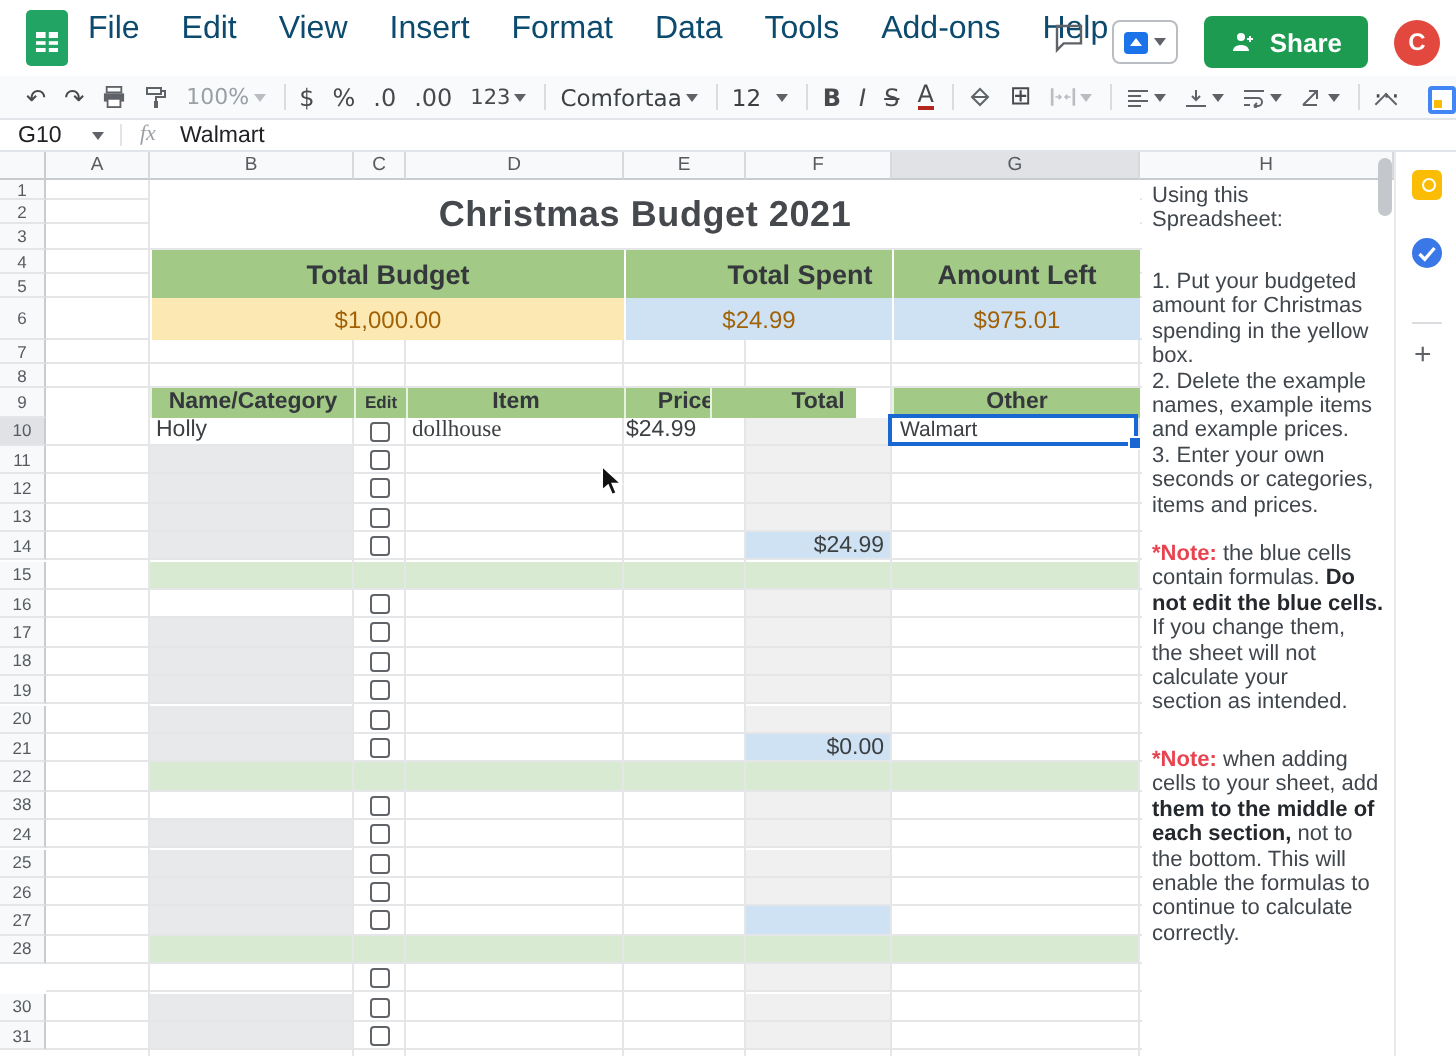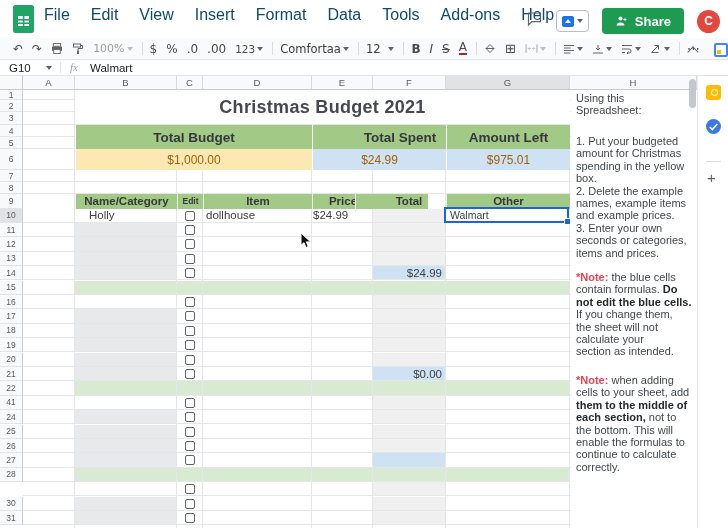--- a/index.html
+++ b/index.html
@@ -276,21 +276,21 @@
         <div class="rowhdr" style="top: 161.7px; height: 14.4px;">13</div>
         <div class="rowhdr" style="top: 176.1px; height: 14.4px;">14</div>
         <div class="rowhdr" style="top: 190.5px; height: 14.4px;">15</div>
         <div class="rowhdr" style="top: 204.9px; height: 14.4px;">16</div>
         <div class="rowhdr" style="top: 219.3px; height: 14.4px;">17</div>
         <div class="rowhdr" style="top: 233.7px; height: 14.4px;">18</div>
         <div class="rowhdr" style="top: 248.1px; height: 14.4px;">19</div>
         <div class="rowhdr" style="top: 262.5px; height: 14.4px;">20</div>
         <div class="rowhdr" style="top: 276.9px; height: 14.4px;">21</div>
         <div class="rowhdr" style="top: 291.3px; height: 14.4px;">22</div>
-        <div class="rowhdr" style="top: 305.7px; height: 14.4px;">41</div>
+        <div class="rowhdr" style="top: 305.7px; height: 14.4px;">38</div>
         <div class="rowhdr" style="top: 320.1px; height: 14.4px;">24</div>
         <div class="rowhdr" style="top: 334.5px; height: 14.4px;">25</div>
         <div class="rowhdr" style="top: 348.9px; height: 14.4px;">26</div>
         <div class="rowhdr" style="top: 363.3px; height: 14.4px;">27</div>
         <div class="rowhdr" style="top: 377.7px; height: 14.4px;">28</div>
         <div class="rowhdr" style="top: 408px; height: 14.4px;">29</div>
         <div class="rowhdr" style="top: 406.5px; height: 14.4px;">30</div>
         <div class="rowhdr" style="top: 420.9px; height: 14.4px;">31</div>
       </div>
     <div id="grid">
@@ -365,22 +365,22 @@
               <div class="nline"><span class="">the bottom. This will</span></div>
               <div class="nline"><span class="">enable the formulas to</span></div>
               <div class="nline"><span class="">continue to calculate</span></div>
               <div class="nline"><span class="">correctly.</span></div>
             </div>
           </div>
       </div>
       <div id="rows">
           <div class="row" style="top: 118.5px; height: 13.4px;">
             <div class="fill fgray" style="left: 350px; width: 72px;"></div>
-            <div class="ctext" style="left: 66px;">Holly</div>
-            <div class="ctext" style="left: 183px;">dollhouse</div>
+            <div class="ctext" style="left: 55px;">Holly</div>
+            <div class="ctext" style="left: 183px; font-family: Liberation Serif, serif;">dollhouse</div>
             <div class="ctext" style="left: 290px;">$24.99</div>
             <div class="ctext" style="left: 427px; font-size: 10.5px;">Walmart</div>
             <div class="checkbox"></div>
           </div>
           <div class="row" style="top: 132.9px; height: 13.4px;">
             <div class="fill graycell" style="left: 52px; width: 101px;"></div>
             <div class="fill fgray" style="left: 350px; width: 72px;"></div>
             <div class="checkbox"></div>
           </div>
           <div class="row" style="top: 147.3px; height: 13.4px;">

